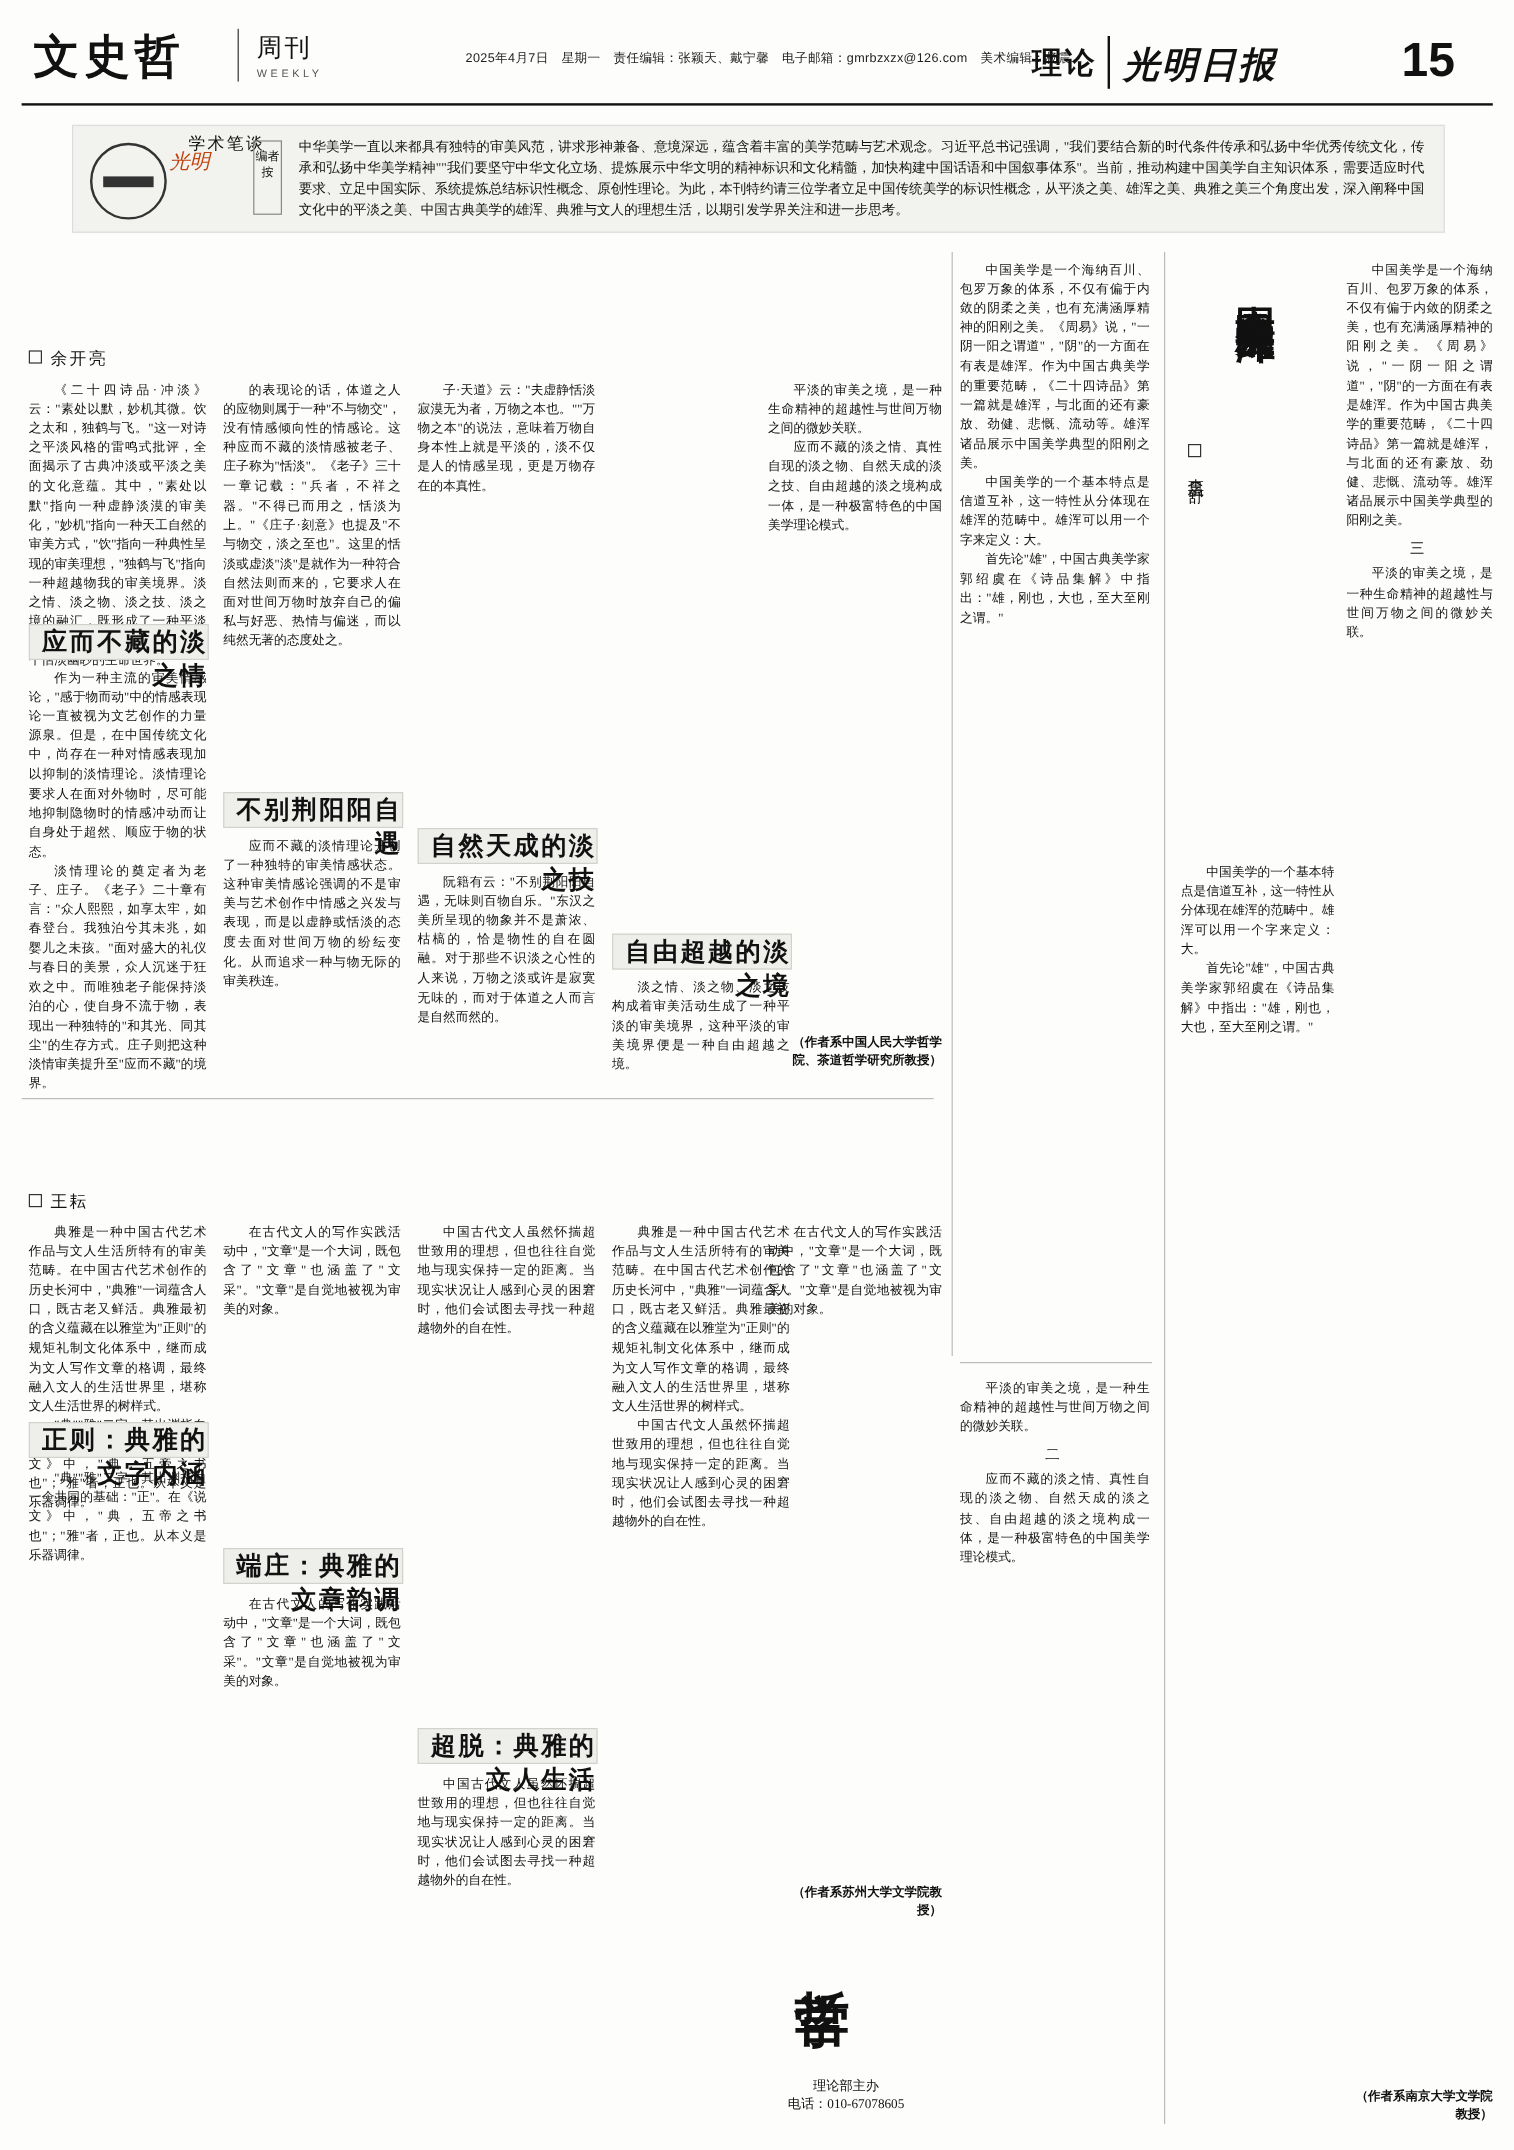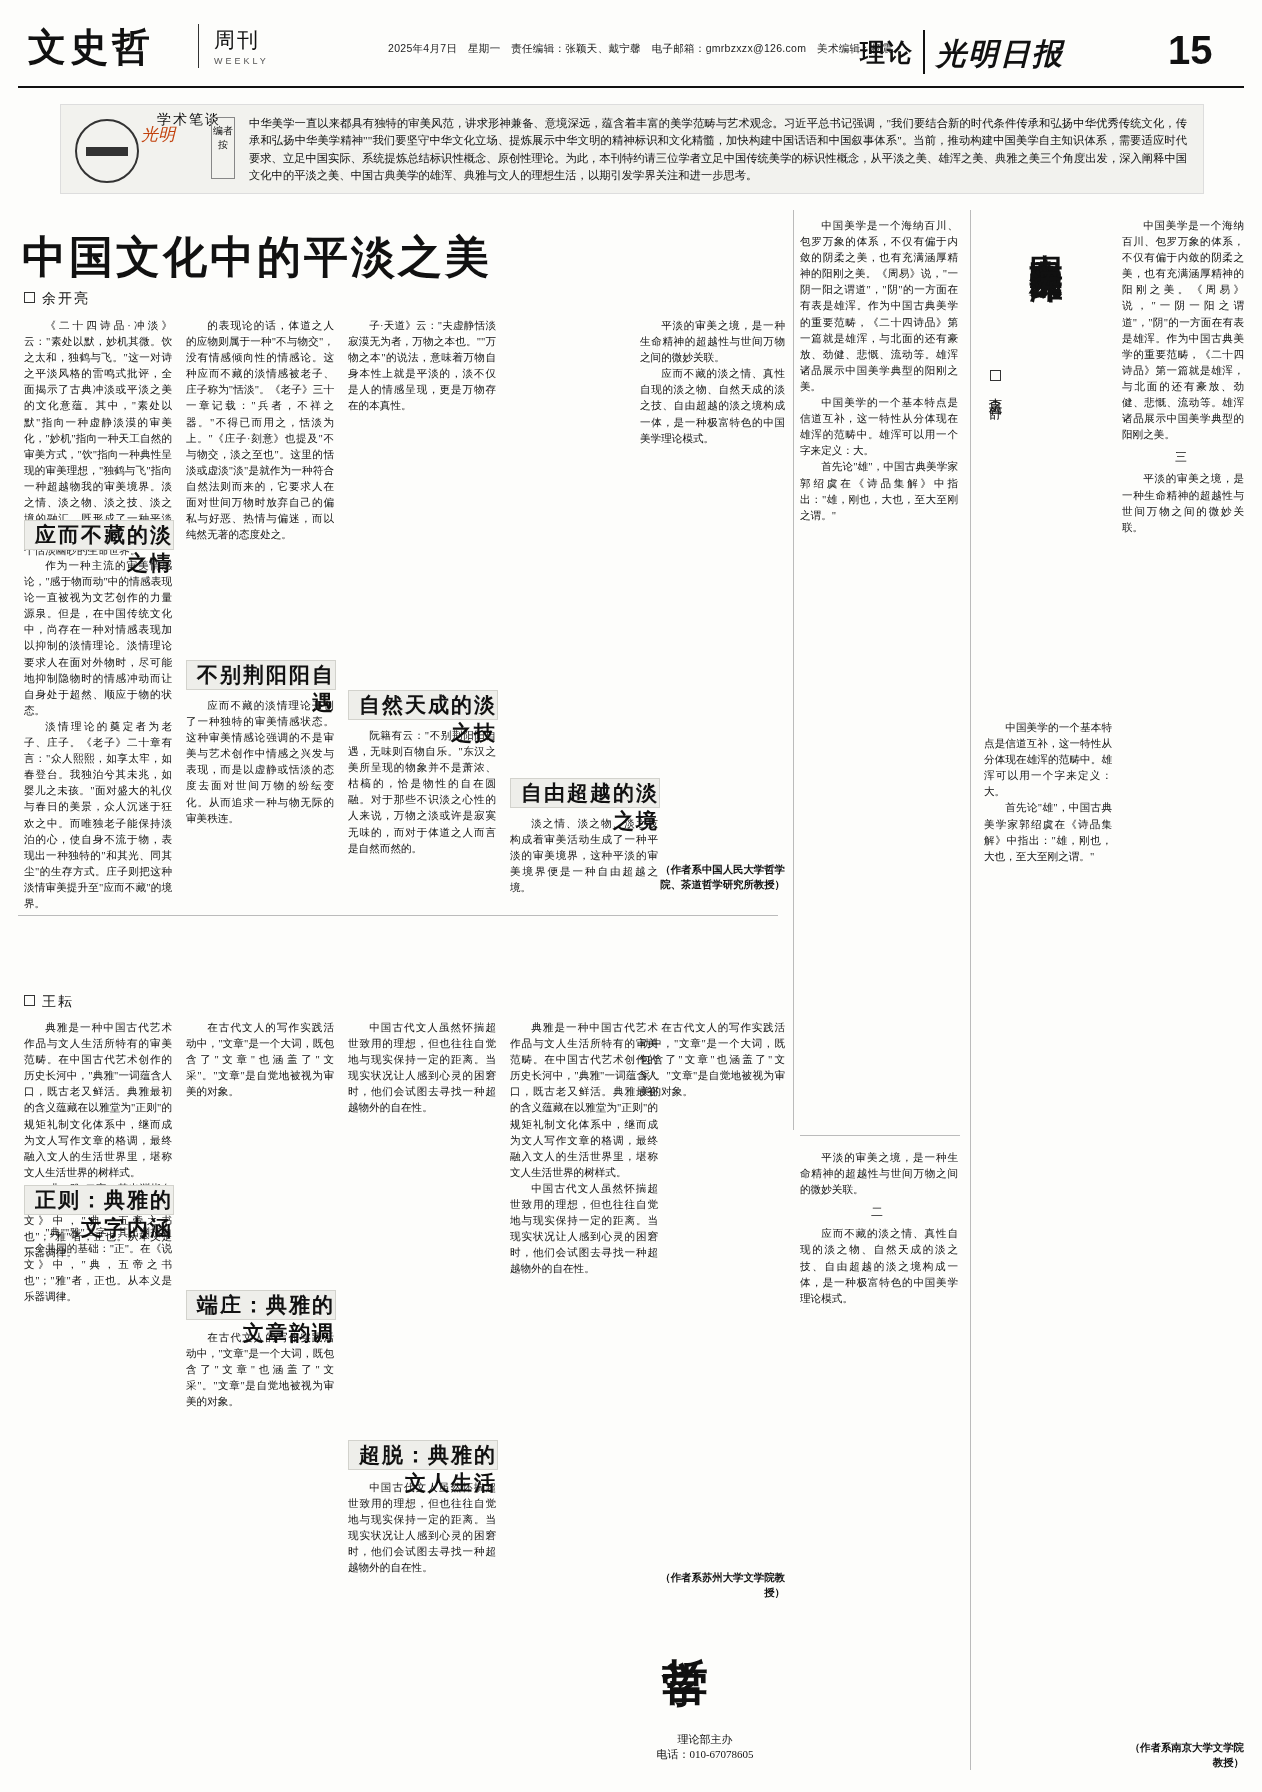--- a/index.html
+++ b/index.html
@@ -80,21 +80,20 @@
     <div class="ed-label" style="left:96px;top:6px;">学术笔谈</div>
     <div class="ed-box">编者按</div>
     <div class="ed-text">中华美学一直以来都具有独特的审美风范，讲求形神兼备、意境深远，蕴含着丰富的美学范畴与艺术观念。习近平总书记强调，"我们要结合新的时代条件传承和弘扬中华优秀传统文化，传承和弘扬中华美学精神""我们要坚守中华文化立场、提炼展示中华文明的精神标识和文化精髓，加快构建中国话语和中国叙事体系"。当前，推动构建中国美学自主知识体系，需要适应时代要求、立足中国实际、系统提炼总结标识性概念、原创性理论。为此，本刊特约请三位学者立足中国传统美学的标识性概念，从平淡之美、雄浑之美、典雅之美三个角度出发，深入阐释中国文化中的平淡之美、中国古典美学的雄浑、典雅与文人的理想生活，以期引发学界关注和进一步思考。</div>
   </div>
 
   <div class="vrule" style="left:793px;top:210px;height:920px;"></div>
   <div class="vrule" style="left:970px;top:210px;height:1560px;"></div>
   <div class="hrule" style="left:18px;top:915px;width:760px;"></div>
   <div class="hrule" style="left:800px;top:1135px;width:160px;"></div>
 
-  <div class="headline1">中国文化中的平淡之美</div>
   <div class="byline1"><span class="sq"></span><span>余开亮</span></div>
 
   <div class="col" style="left:24px;top:318px;width:148px;height:580px;">
     <p>《二十四诗品·冲淡》云："素处以默，妙机其微。饮之太和，独鹤与飞。"这一对诗之平淡风格的雷鸣式批评，全面揭示了古典冲淡或平淡之美的文化意蕴。其中，"素处以默"指向一种虚静淡漠的审美化，"妙机"指向一种天工自然的审美方式，"饮"指向一种典性呈现的审美理想，"独鹤与飞"指向一种超越物我的审美境界。淡之情、淡之物、淡之技、淡之境的融汇，既形成了一种平淡天真的艺术风貌，也打开了一个恬淡幽眇的生命世界。</p>
   </div>
   <div class="subhead" style="left:24px;top:520px;width:148px;">应而不藏的淡之情</div>
   <div class="col" style="left:24px;top:558px;width:148px;height:340px;">
     <p>作为一种主流的审美情感论，"感于物而动"中的情感表现论一直被视为文艺创作的力量源泉。但是，在中国传统文化中，尚存在一种对情感表现加以抑制的淡情理论。淡情理论要求人在面对外物时，尽可能地抑制隐物时的情感冲动而让自身处于超然、顺应于物的状态。</p>
     <p>淡情理论的奠定者为老子、庄子。《老子》二十章有言："众人熙熙，如享太牢，如春登台。我独泊兮其未兆，如婴儿之未孩。"面对盛大的礼仪与春日的美景，众人沉迷于狂欢之中。而唯独老子能保持淡泊的心，使自身不流于物，表现出一种独特的"和其光、同其尘"的生存方式。庄子则把这种淡情审美提升至"应而不藏"的境界。</p>
   </div>

